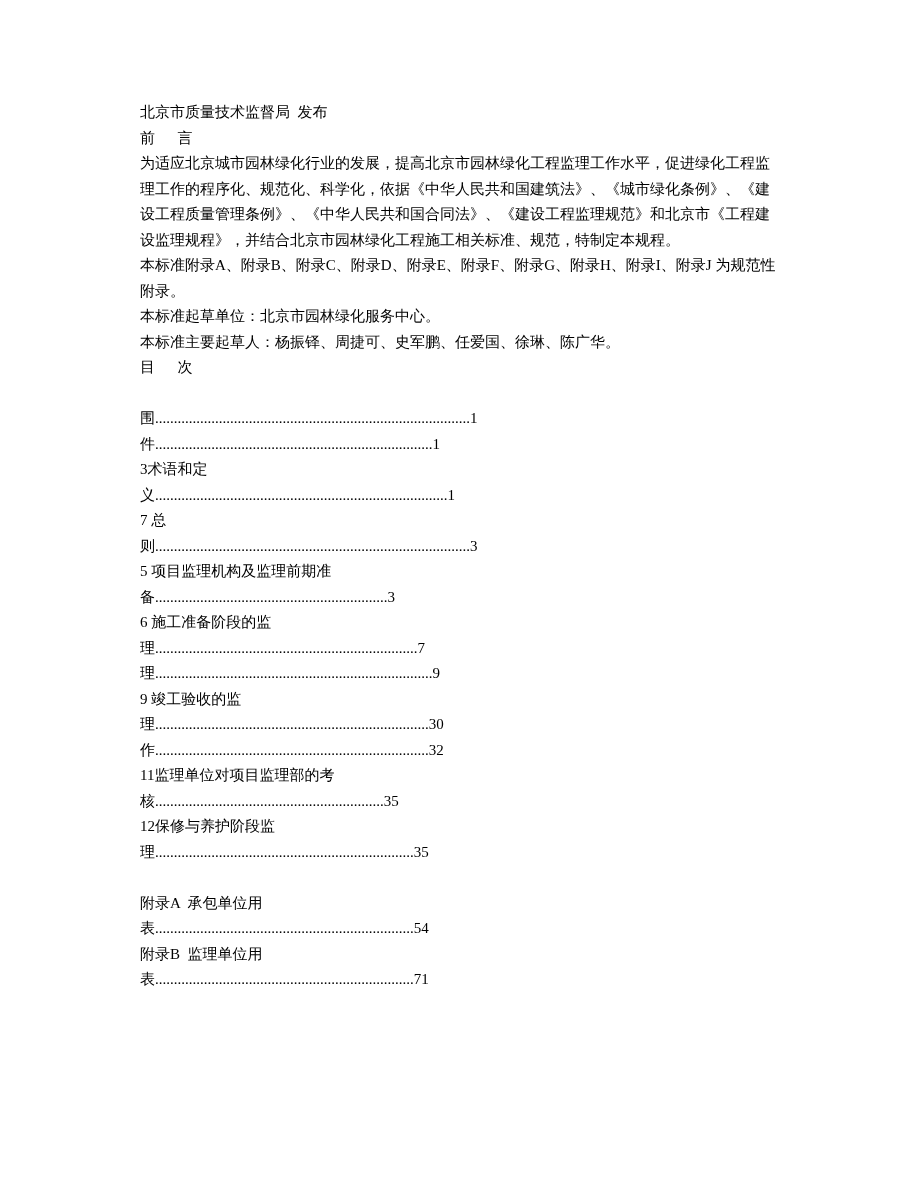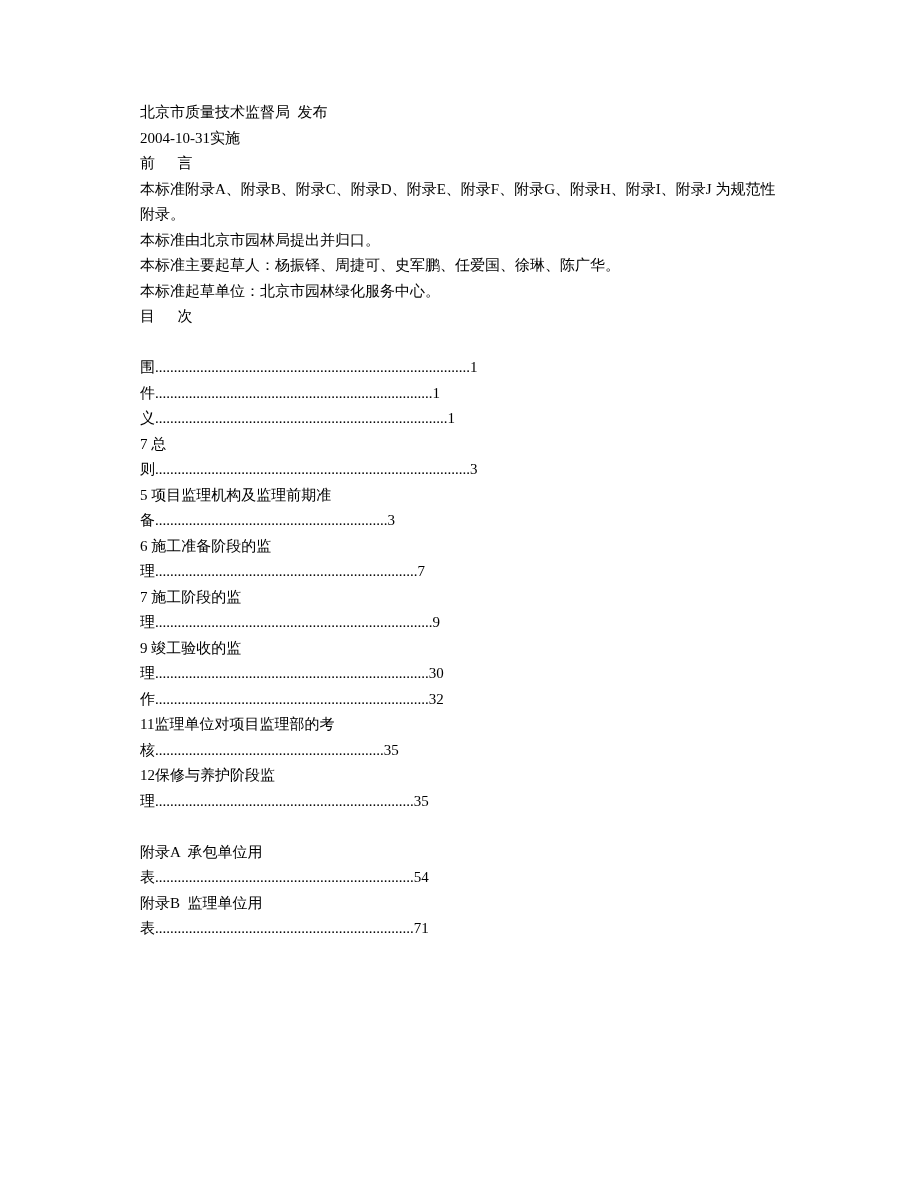--- a/index.html
+++ b/index.html
@@ -25,40 +25,39 @@
   .spaced {
     letter-spacing: 0;
   }
 </style>
 </head>
 <body>
 
 <div class="page">
 
   <div class="line">北京市质量技术监督局  发布</div>
-  <div class="line">2004-10-31实施</div>
   <div class="line spaced">前      言</div>
+  <div class="line">为适应北京城市园林绿化行业的发展，提高北京市园林绿化工程监理工作水平，促进绿化工程监理工作的程序化、规范化、科学化，依据《中华人民共和国建筑法》、《城市绿化条例》、《建设工程质量管理条例》、《中华人民共和国合同法》、《建设工程监理规范》和北京市《工程建设监理规程》，并结合北京市园林绿化工程施工相关标准、规范，特制定本规程。</div>
   <div class="line">本标准附录A、附录B、附录C、附录D、附录E、附录F、附录G、附录H、附录I、附录J 为规范性附录。</div>
-  <div class="line">本标准由北京市园林局提出并归口。</div>
+  <div class="line">本标准起草单位：北京市园林绿化服务中心。</div>
   <div class="line">本标准主要起草人：杨振铎、周捷可、史军鹏、任爱国、徐琳、陈广华。</div>
-  <div class="line">本标准起草单位：北京市园林绿化服务中心。</div>
   <div class="line spaced">目      次</div>
 
   <div class="line">&nbsp;</div>
 
   <div class="line">围....................................................................................1</div>
   <div class="line">件..........................................................................1</div>
+  <div class="line">3术语和定</div>
   <div class="line">义..............................................................................1</div>
   <div class="line">7 总</div>
   <div class="line">则....................................................................................3</div>
   <div class="line">5 项目监理机构及监理前期准</div>
   <div class="line">备..............................................................3</div>
   <div class="line">6 施工准备阶段的监</div>
   <div class="line">理......................................................................7</div>
-  <div class="line">7 施工阶段的监</div>
   <div class="line">理..........................................................................9</div>
   <div class="line">9 竣工验收的监</div>
   <div class="line">理.........................................................................30</div>
   <div class="line">作.........................................................................32</div>
   <div class="line">11监理单位对项目监理部的考</div>
   <div class="line">核.............................................................35</div>
   <div class="line">12保修与养护阶段监</div>
   <div class="line">理.....................................................................35</div>
 
   <div class="line">&nbsp;</div>

